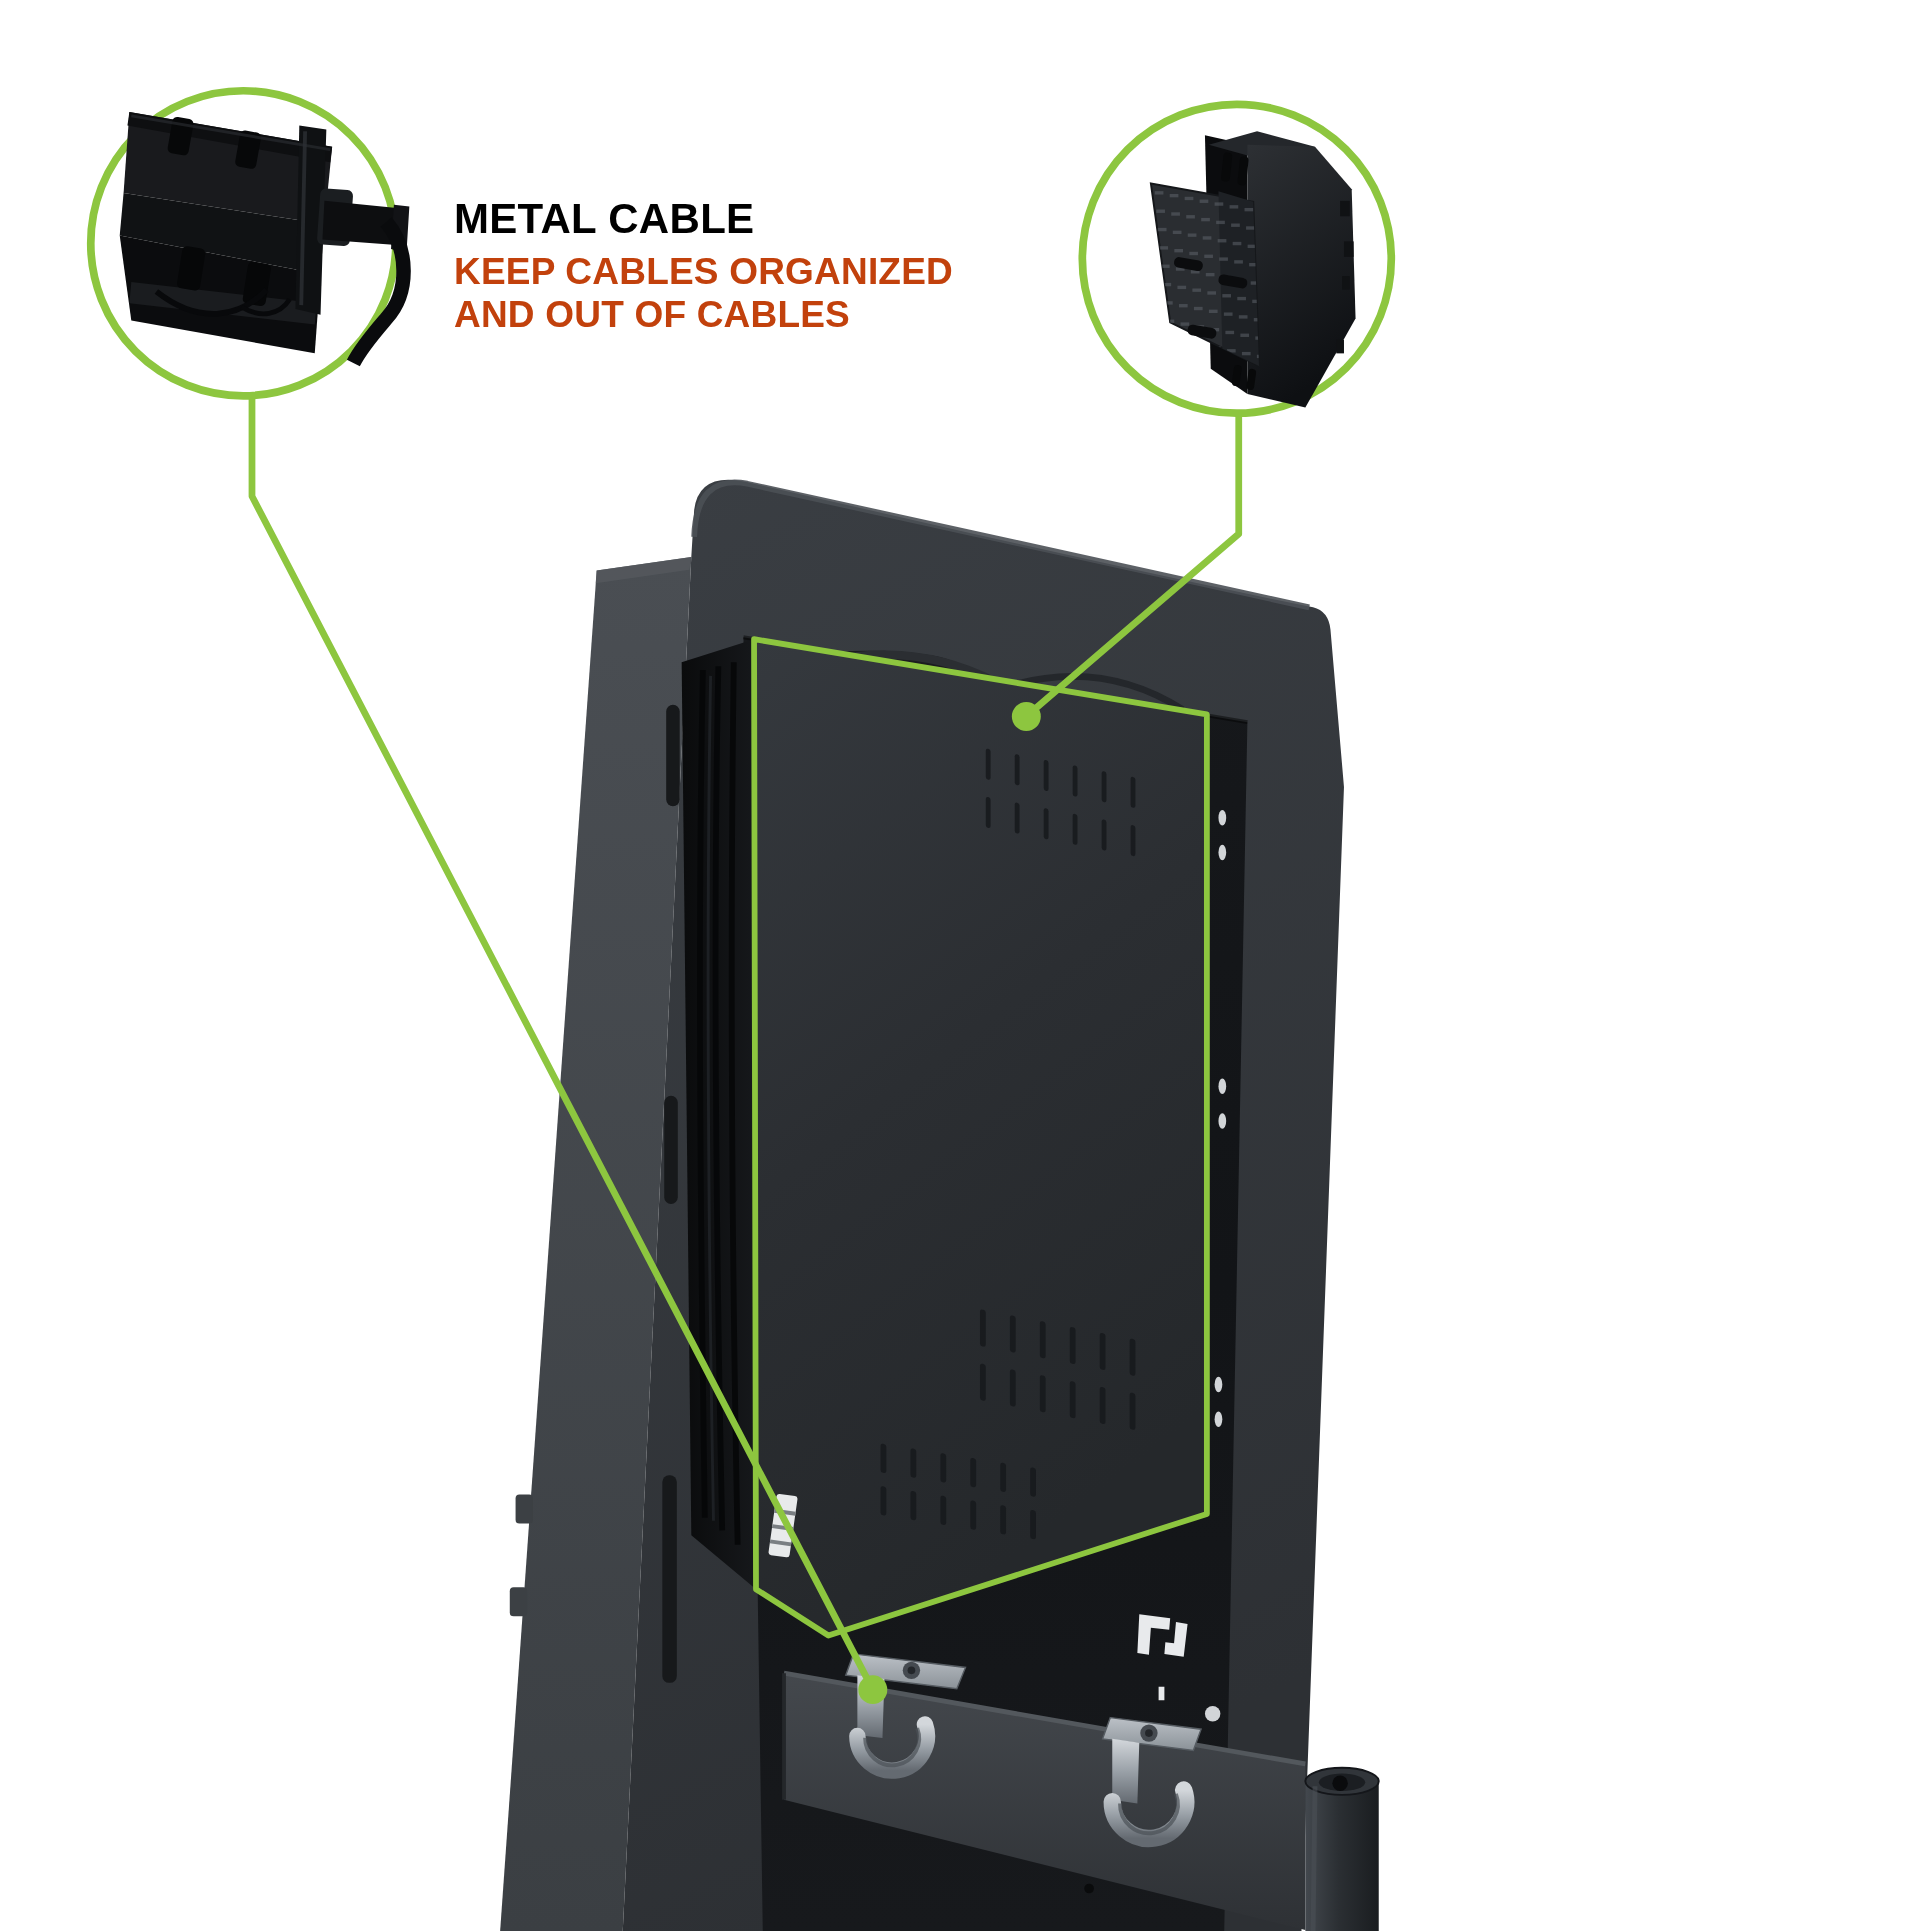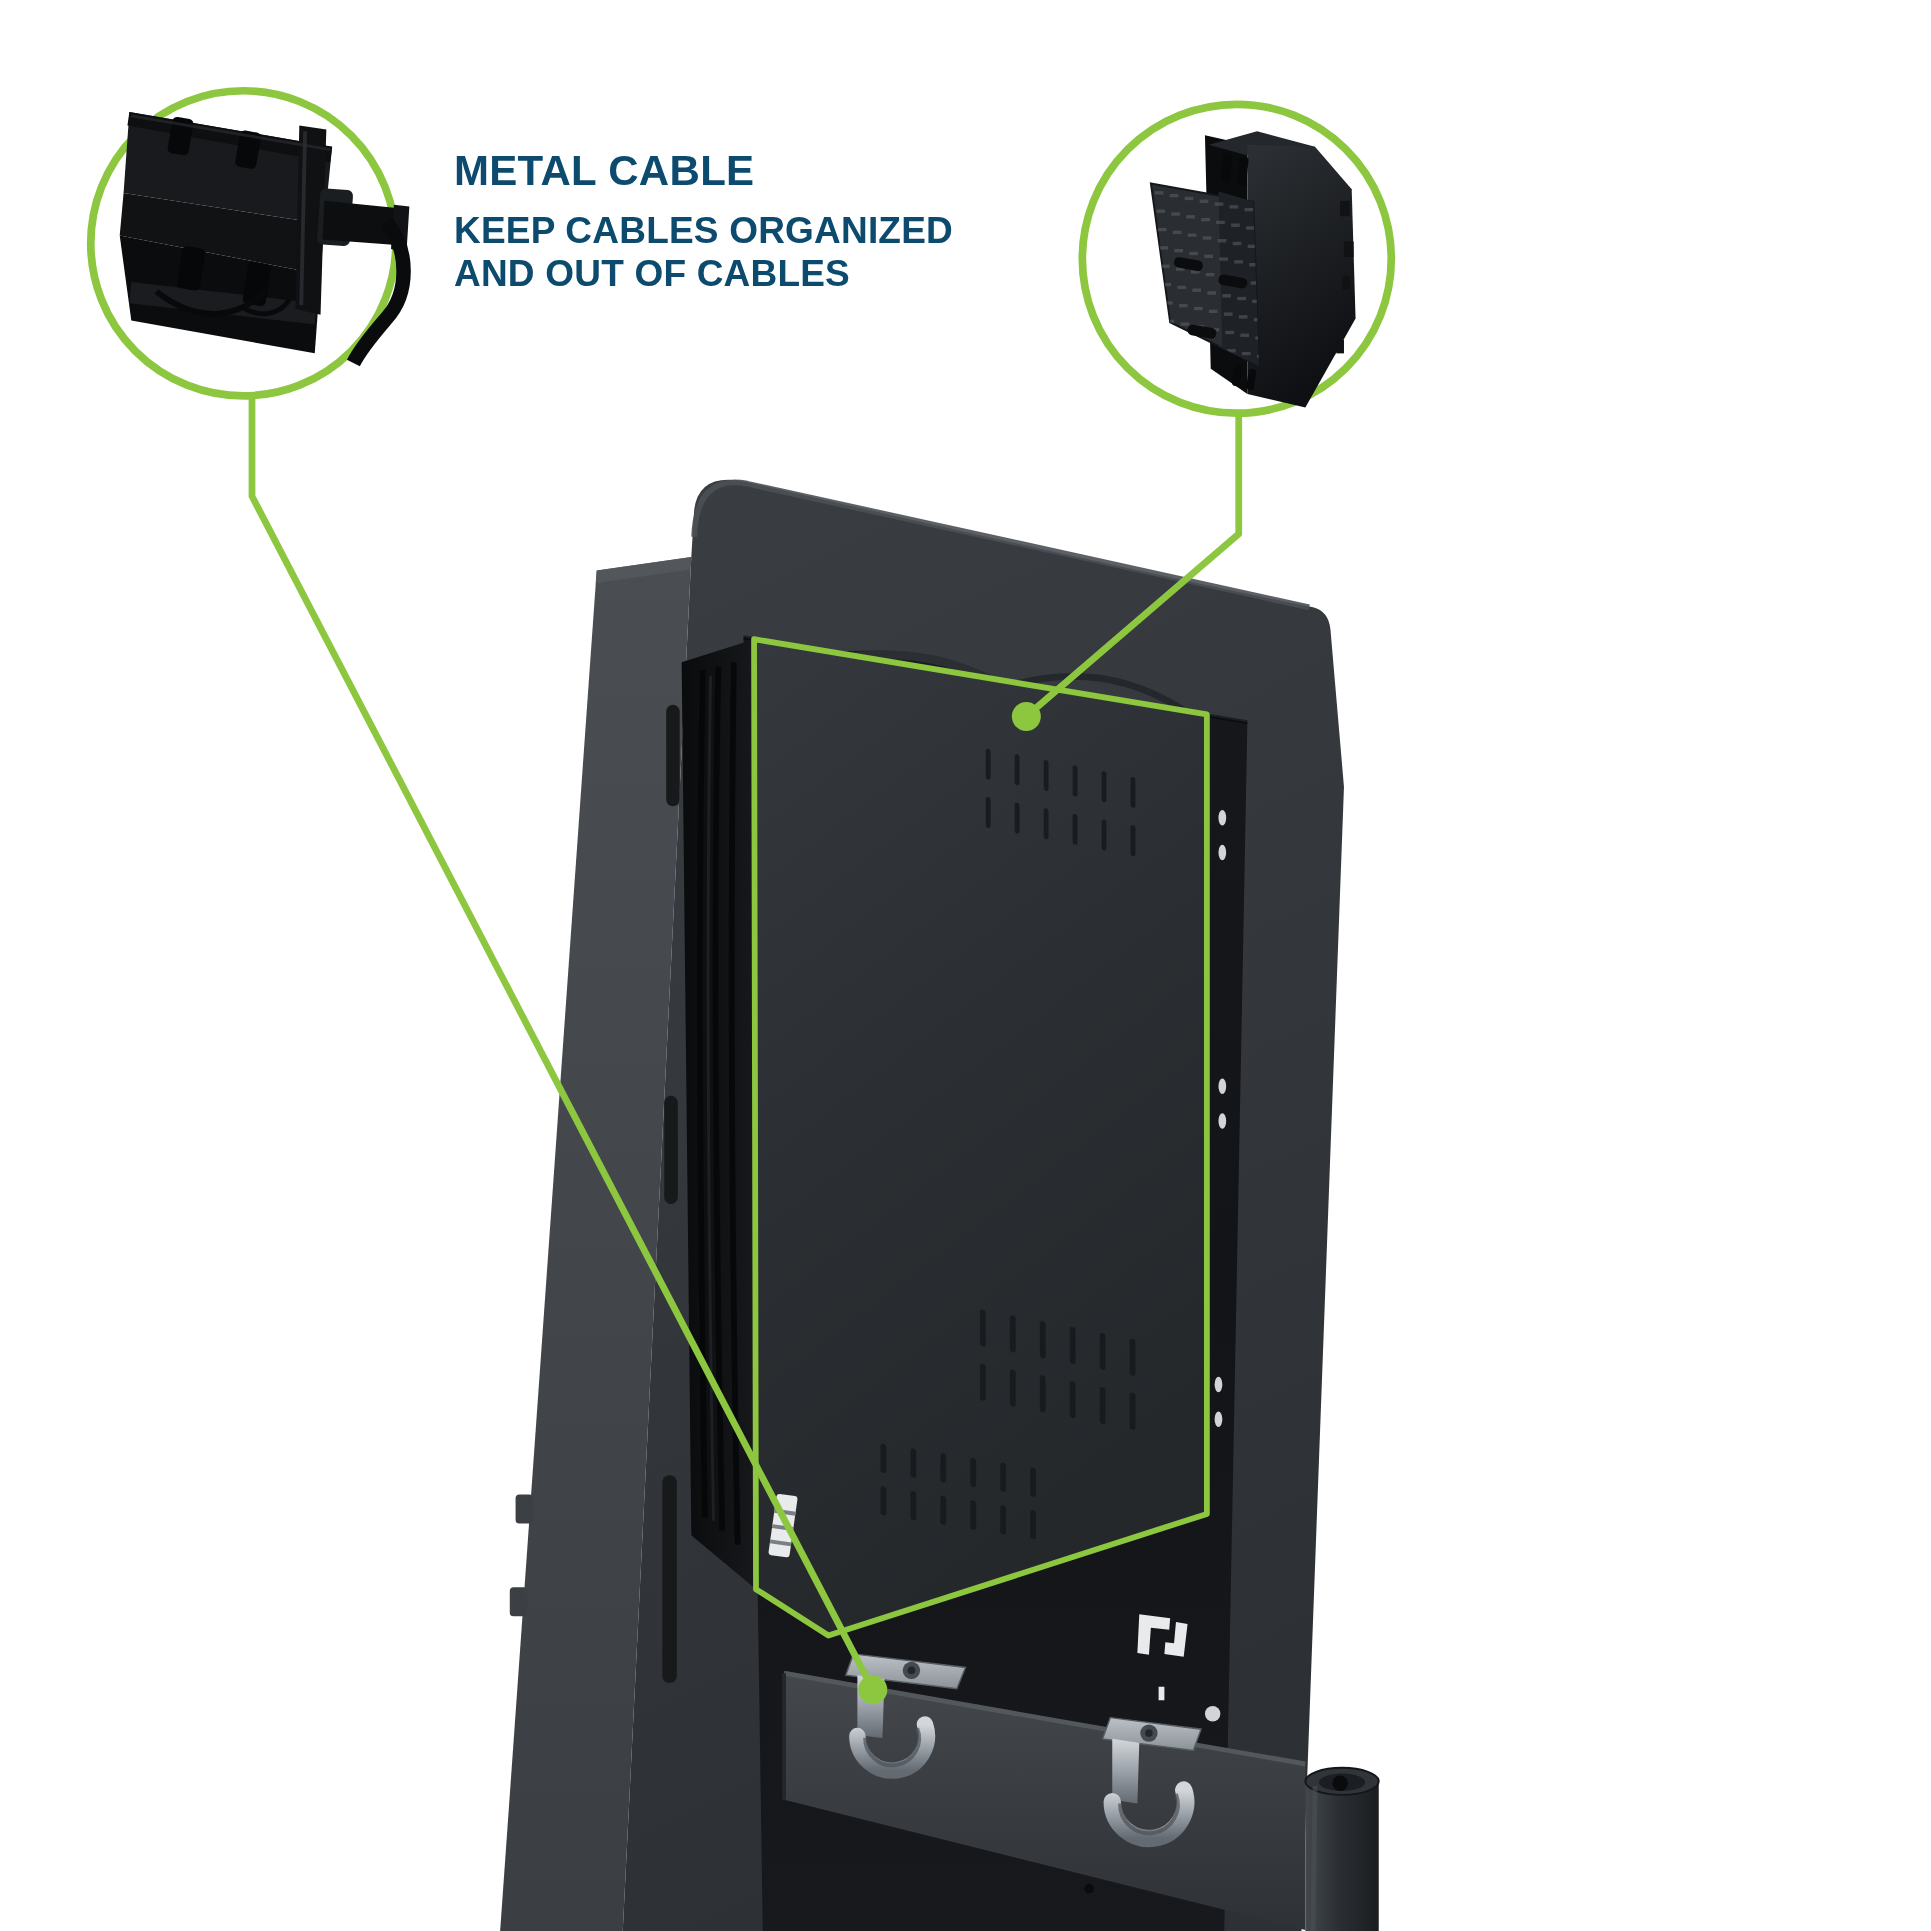--- a/index.html
+++ b/index.html
@@ -2,22 +2,22 @@
 <html><head>
 <meta charset="utf-8">
 <style>
   html,body{margin:0;padding:0;background:#ffffff;}
   .canvas{
     position:relative;width:1931px;height:1931px;background:#ffffff;overflow:hidden;
     font-family:"Liberation Sans", sans-serif;
   }
   .scene{position:absolute;left:0;top:0;width:1931px;height:1931px;}
   .callout-text{position:absolute;white-space:nowrap;}
-  .callout-text .heading{color:#0c4a6e;font-size:42px;font-weight:700;line-height:55px;letter-spacing:0.3px;}
-  .callout-text .sub{color:#0c4a6e;font-size:37px;font-weight:700;line-height:43px;letter-spacing:0.2px;margin-top:11px;}
+  .callout-text .heading{color:#000000;font-size:42px;font-weight:700;line-height:55px;letter-spacing:0.3px;margin-top:48px;}
+  .callout-text .sub{color:#c2410c;font-size:37px;font-weight:700;line-height:43px;letter-spacing:0.2px;margin-top:4px;}
   .callout-text.left{left:454px;top:143px;}
   .callout-text.right{left:1446px;top:147px;}
 </style>
 </head>
 <body>
 
 <div class="canvas">
 
   <svg class="scene" viewBox="0 0 2000 2000">
     <defs>

